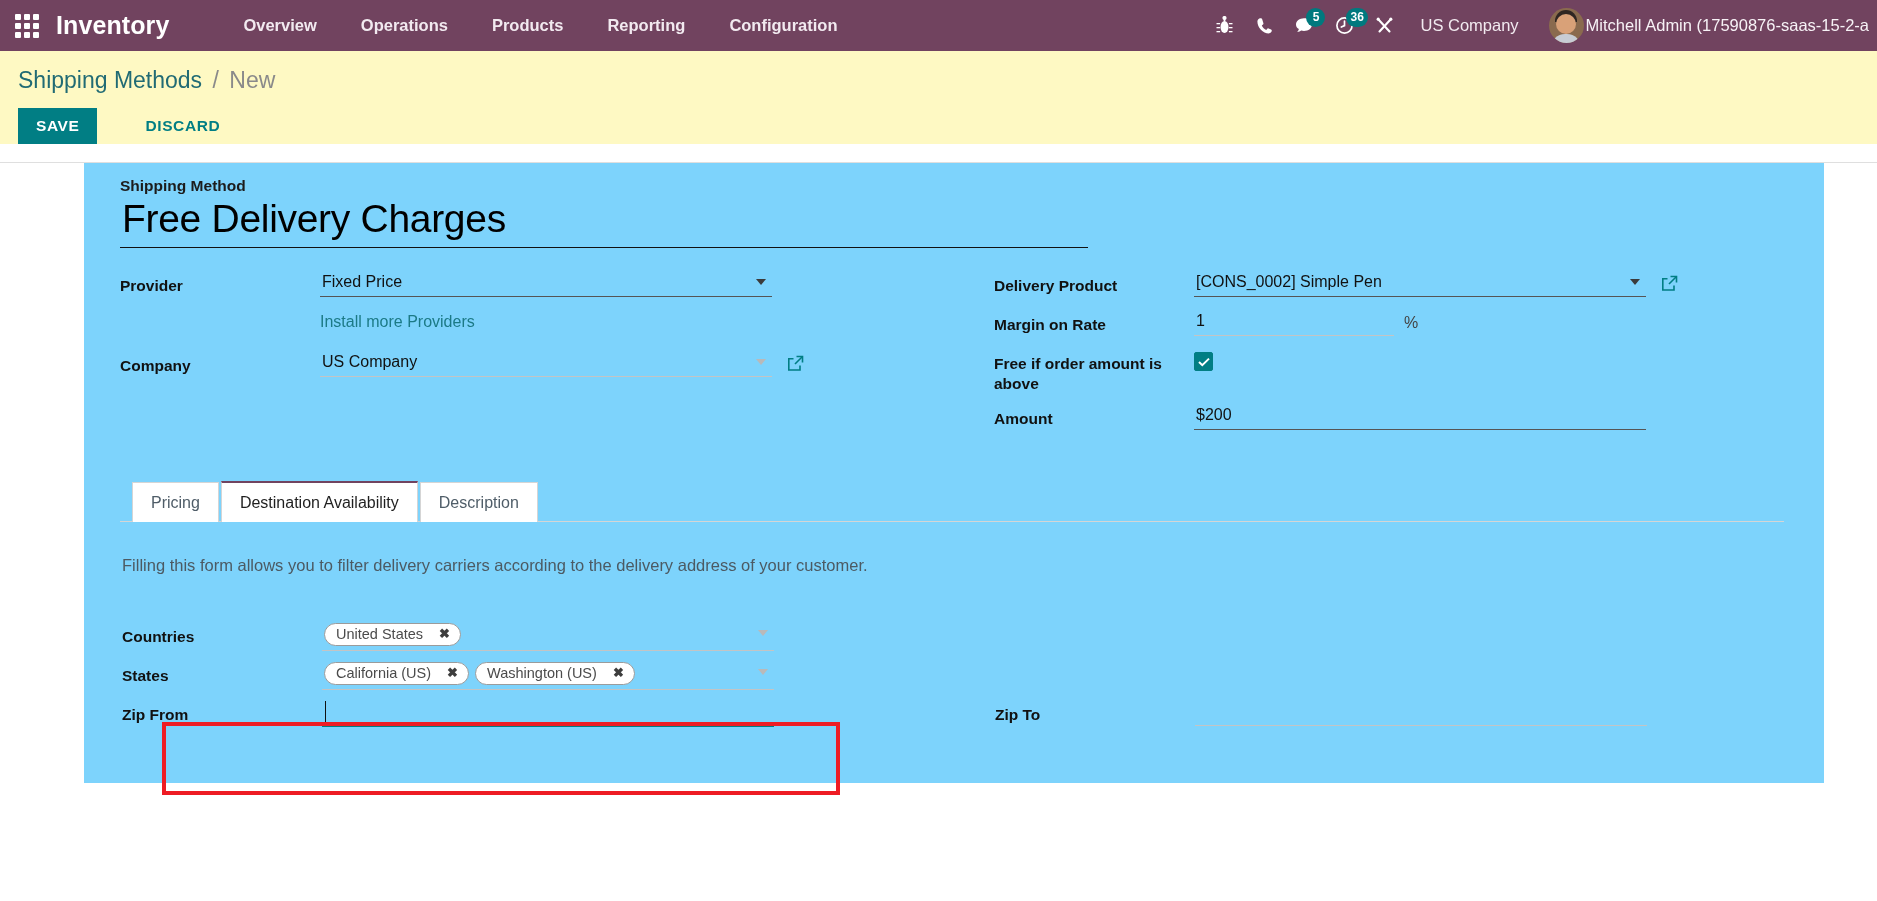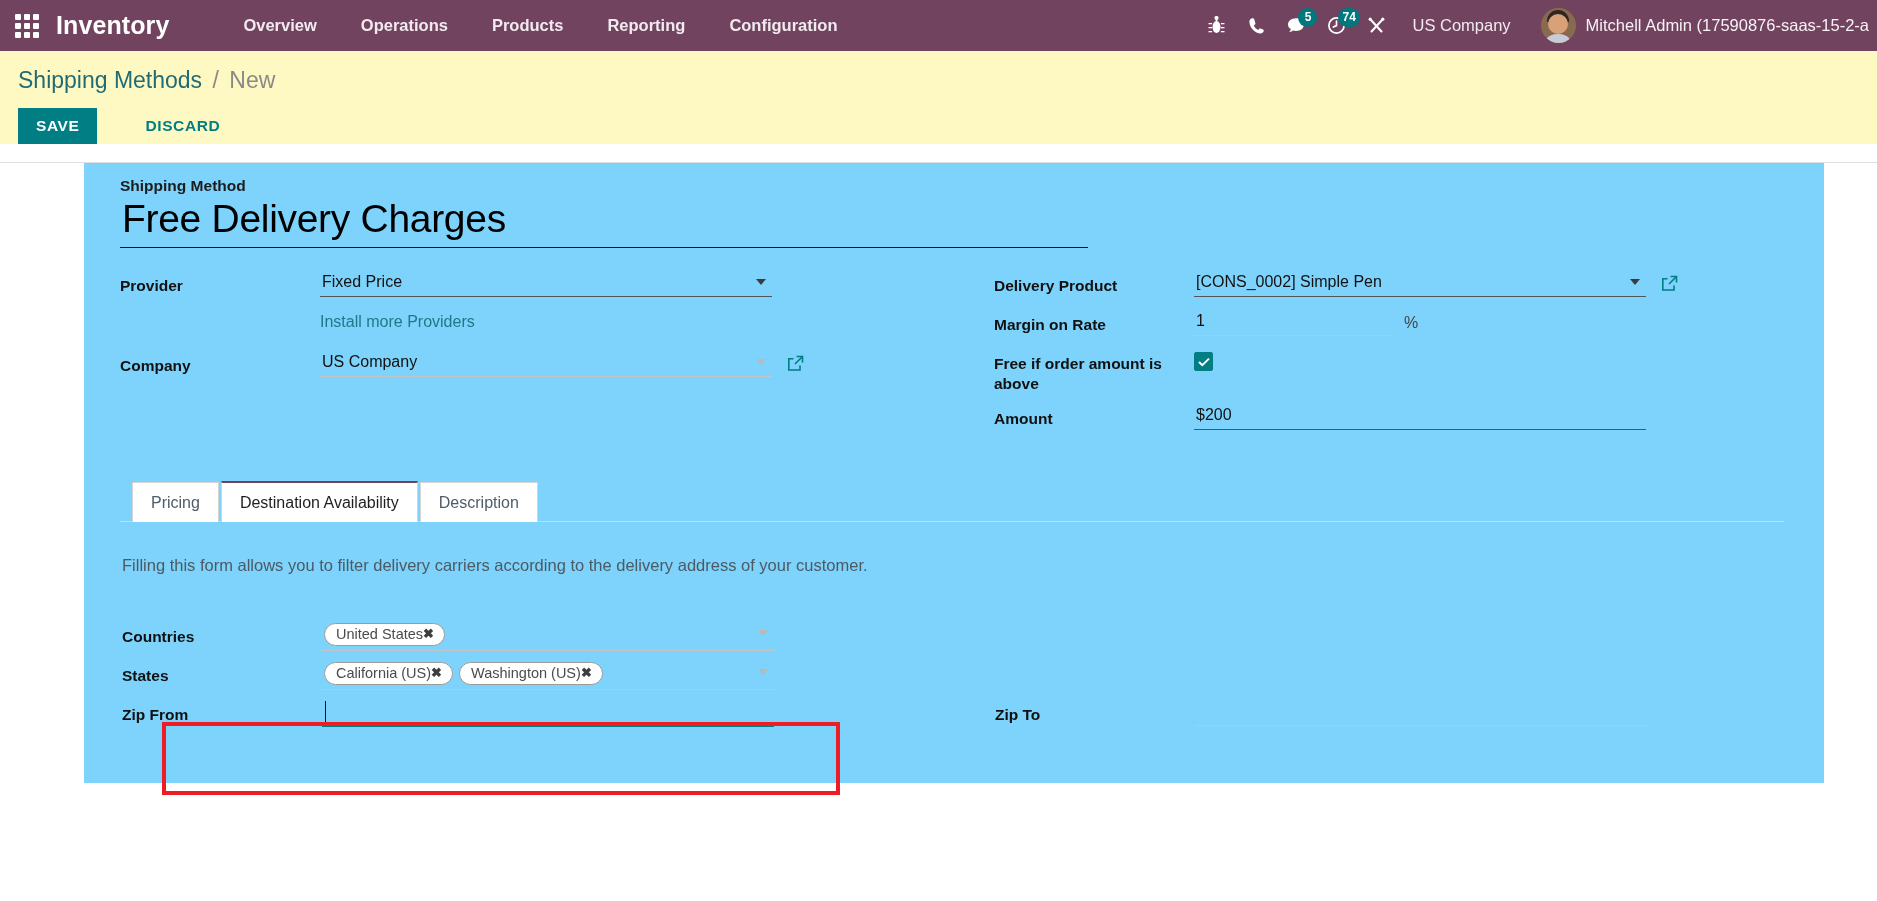--- a/index.html
+++ b/index.html
@@ -84,21 +84,21 @@
   }
   .company-name {
     font-size: 16.5px;
     padding: 0 16px;
     color: #f2eaf0;
     white-space: nowrap;
     cursor: pointer;
   }
   .user-zone {
     display: flex; align-items: center;
-    gap: 10px;
+    gap: 2px;
     padding-left: 14px;
     cursor: pointer;
     padding-right: 8px;
   }
   .avatar {
     width: 35px; height: 35px;
     border-radius: 50%;
     overflow: hidden;
     flex: none;
     background: #8a6a4e;
@@ -347,21 +347,21 @@
     display: flex;
     align-items: center;
     flex-wrap: wrap;
     gap: 6px;
     padding: 2px 20px 4px 2px;
     position: relative;
   }
   .tag {
     display: inline-flex;
     align-items: center;
-    gap: 0;
+    gap: 16px;
     border: 1px solid #9b9b9b;
     border-radius: 20px;
     padding: 2px 10px 3px 11px;
     font-size: 14.5px;
     color: #4b4b4b;
     background: #fff;
     white-space: nowrap;
   }
   .tag .x {
     font-size: 13px;
@@ -453,21 +453,21 @@
           <path fill="#fff" d="M9 1.2C4.5 1.2 1 4 1 7.4c0 1.9 1.1 3.6 2.9 4.7c-.2 1-.8 2-1.7 2.9c1.7-.2 3.1-.8 4-1.5c.9.2 1.8.4 2.8.4c4.5 0 8-2.8 8-6.5S13.5 1.2 9 1.2z"></path>
         </svg>
       <span class="badge">5</span>
     </div>
 
     <div class="sysicon">
       <svg width="19" height="19" viewBox="0 0 19 19">
         <circle cx="9.5" cy="9.5" r="7.6" fill="none" stroke="#fff" stroke-width="1.7"></circle>
         <path d="M9.5 5 L9.5 9.6 L6.3 11" fill="none" stroke="#fff" stroke-width="1.7" stroke-linecap="round"></path>
       </svg>
-      <span class="badge">74</span>
+      <span class="badge">36</span>
     </div>
 
     <div class="sysicon">
       <svg width="19" height="19" viewBox="0 0 19 19">
           <g stroke="#fff" stroke-width="2.1" stroke-linecap="round" fill="none">
         <path d="M3 3 L14.5 15.5"></path>
         <path d="M16 3 L4.5 15.5"></path>
       </g>
       <circle cx="3.2" cy="3.2" r="1.6" fill="#fff"></circle>
       <circle cx="15.8" cy="3.2" r="1.6" fill="#fff"></circle>

